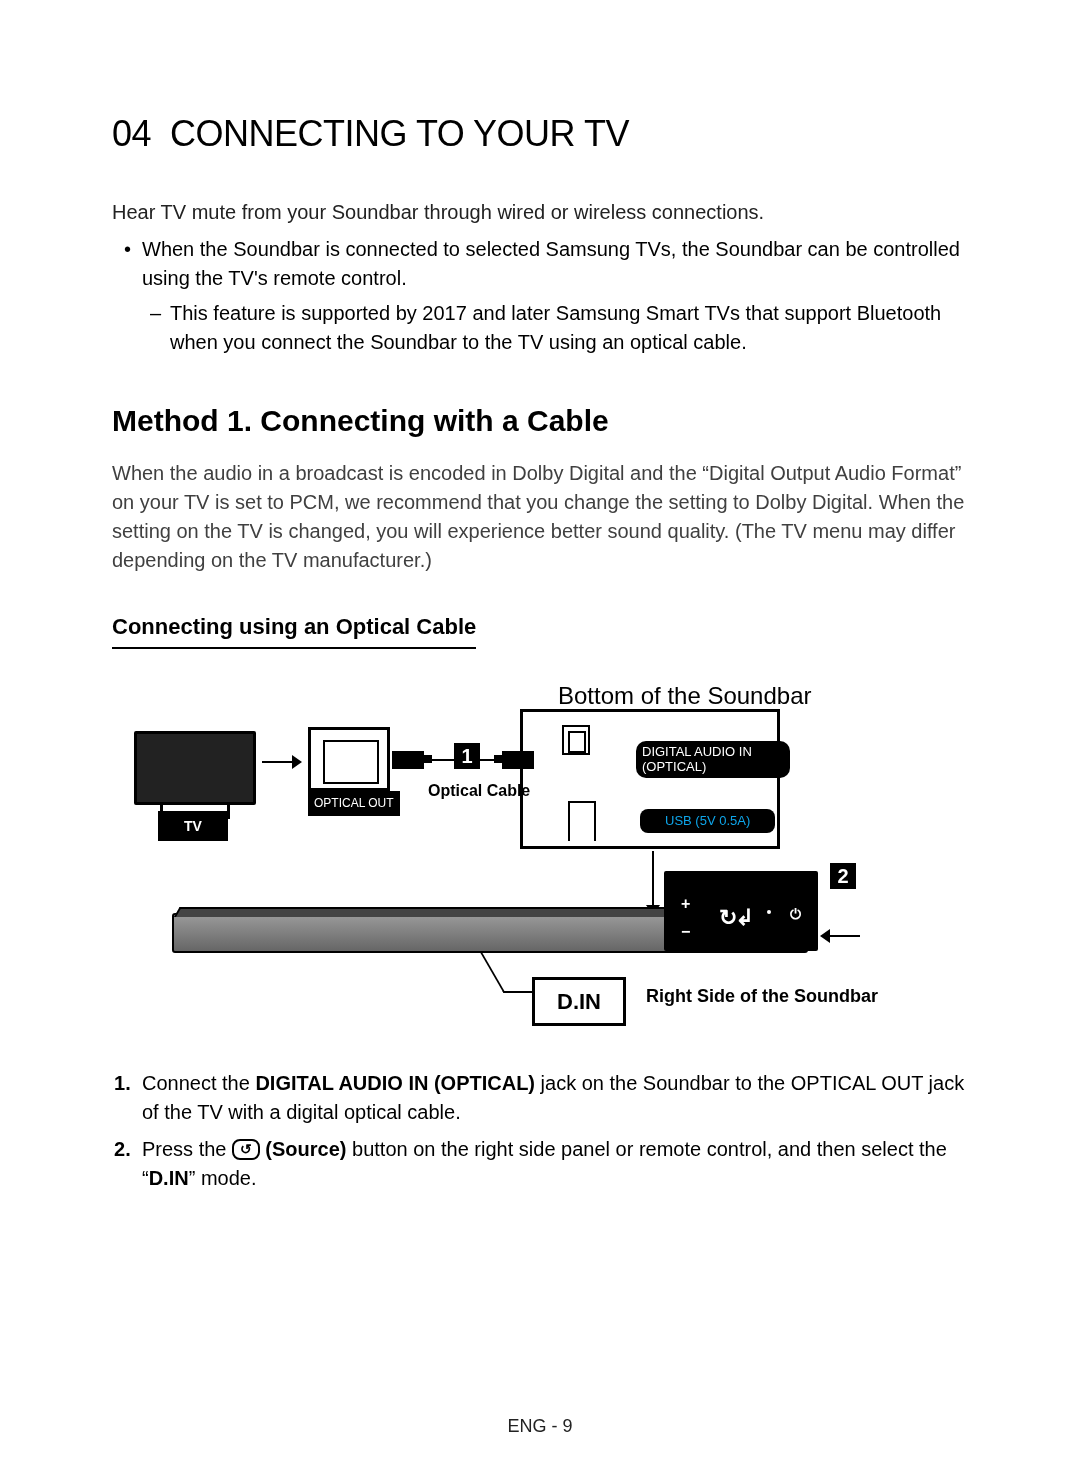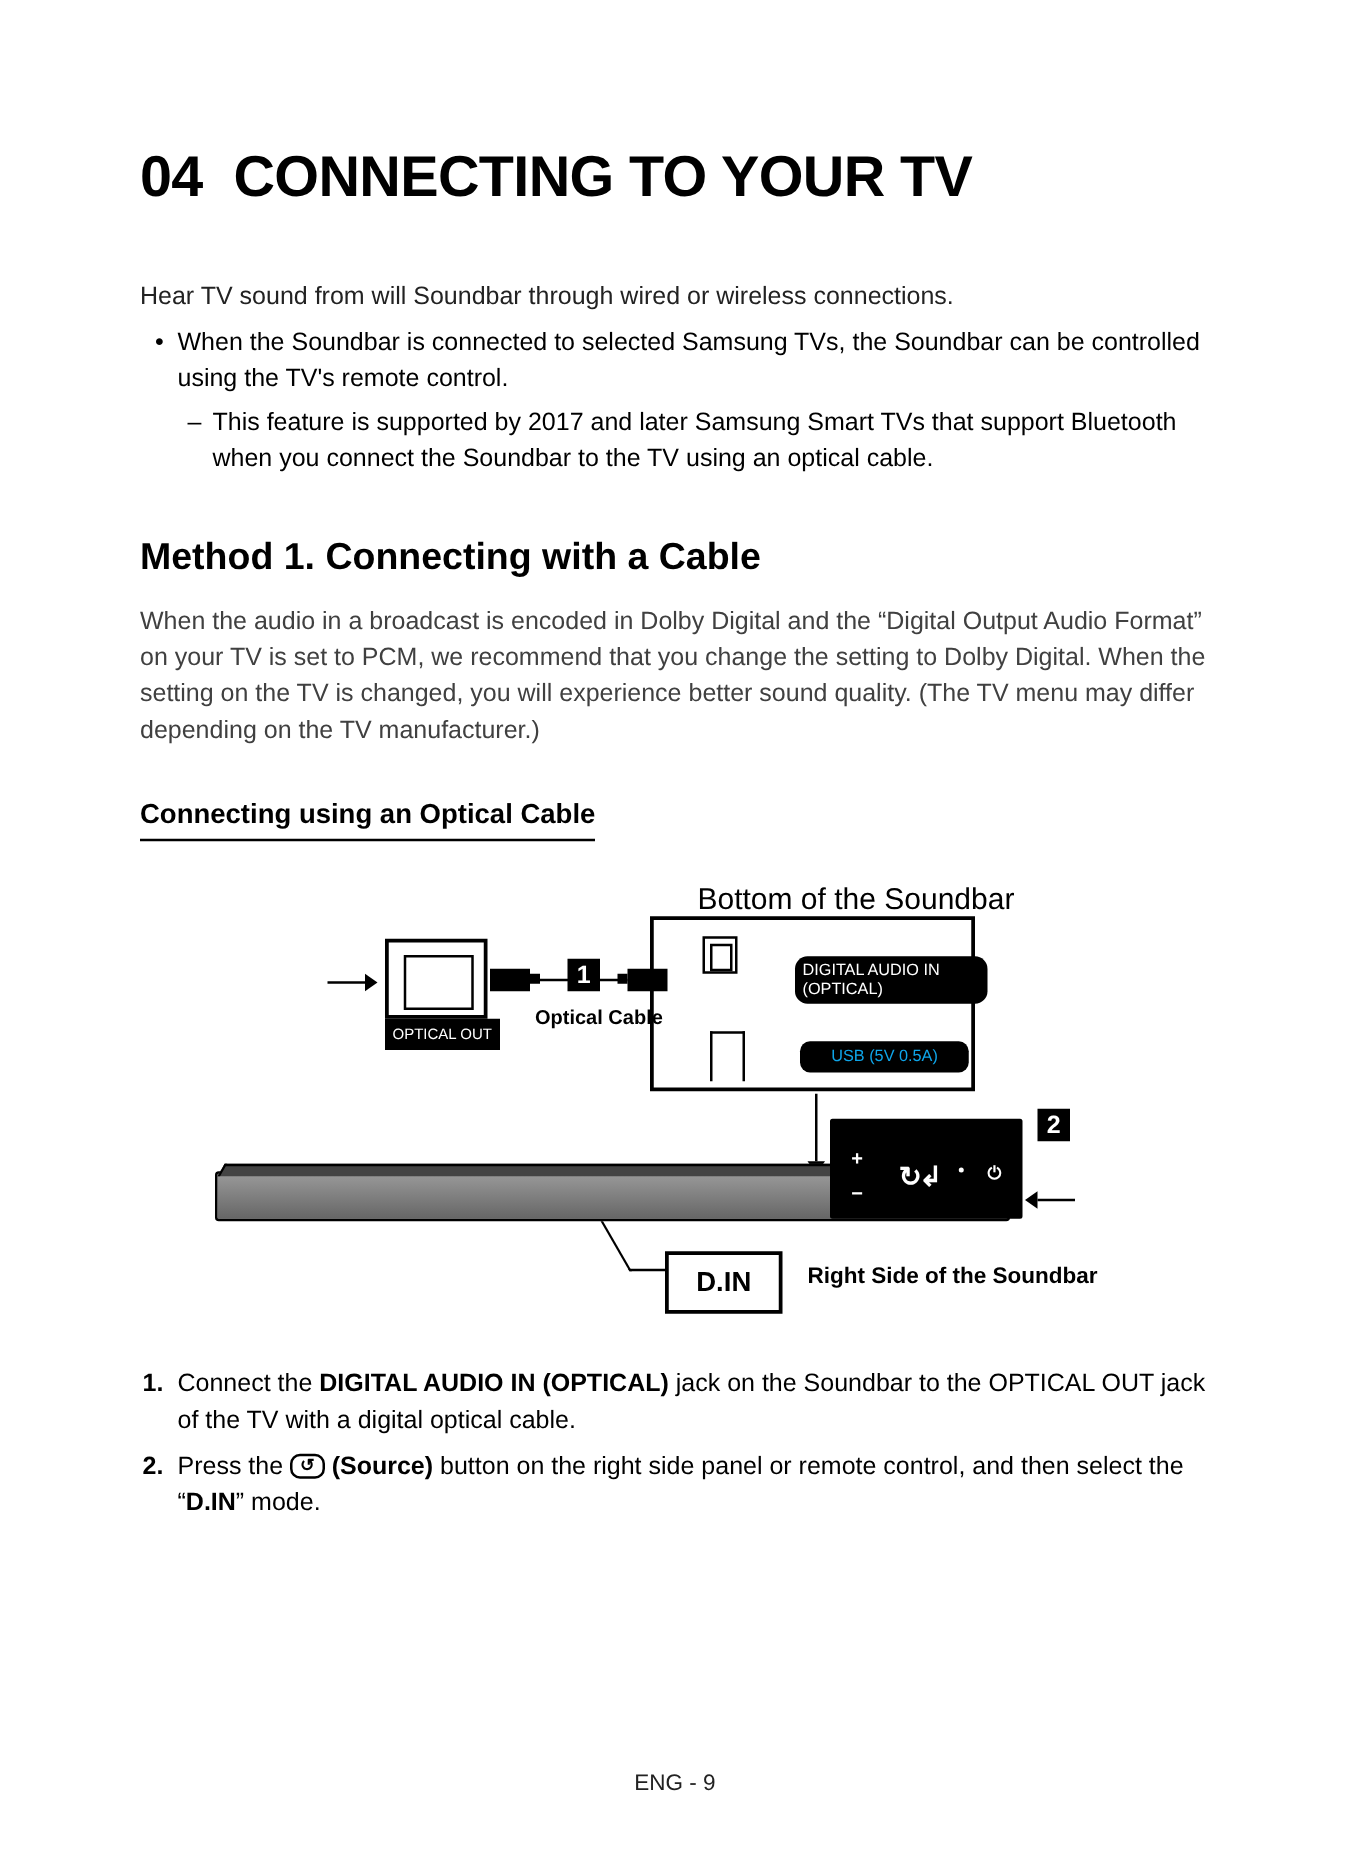--- a/index.html
+++ b/index.html
@@ -8,24 +8,24 @@
     width: 1080px;
     height: 1479px;
     background: #fff;
     color: #000;
     position: relative;
     padding: 108px 112px 0 112px;
     font-size: 20px;
     line-height: 1.45;
   }
   .chapter-title {
-    font-size: 46px;
-    font-weight: 700;
+    font-size: 36px;
+    font-weight: 400;
     letter-spacing: -0.5px;
-    margin-bottom: 48px;
+    margin-bottom: 38px;
     font-stretch: condensed;
   }
   .intro {
     margin-bottom: 8px;
     color: #222;
   }
   ul.top-bullets {
     list-style: none;
     padding-left: 30px;
   }
@@ -378,21 +378,21 @@
 </style>
 </head>
 <body>
 
 
 
 <h1 class="chapter-title">
   <span>04</span>&nbsp;&nbsp;<span>CONNECTING TO YOUR TV</span>
 </h1>
 
-<p class="intro">Hear TV sound from will Soundbar through wired or wireless connections.</p>
+<p class="intro">Hear TV mute from your Soundbar through wired or wireless connections.</p>
 
 <ul class="top-bullets">
   <li>
     <span>When the Soundbar is connected to selected Samsung TVs, the Soundbar can be controlled using the TV's remote control.</span>
     <ul class="sub-bullets">
       <li>This feature is supported by 2017 and later Samsung Smart TVs that support Bluetooth when you connect the Soundbar to the TV using an optical cable.</li>
     </ul>
   </li>
 </ul>
 
@@ -408,20 +408,25 @@
   <div class="port-optical">
       <div class="jack"></div>
     </div>
   <div class="port-label-optical">
     <span>DIGITAL AUDIO IN</span><br>
     <span>(OPTICAL)</span>
   </div>
   <div class="usb-port"></div>
   <div class="port-label-usb">USB (5V 0.5A)</div>
 
+  <div class="tv">
+    <div class="screen"></div>
+    <div class="stand"></div>
+    <div class="label">TV</div>
+  </div>
   <div class="arrow-tv"></div>
 
   <div class="optout-box"></div>
   <div class="optout-label">OPTICAL OUT</div>
 
   <div class="cable-plug-l"></div>
   <div class="cable-line"></div>
   <div class="cable-plug-r"></div>
   <div class="num-badge num1">1</div>
   <div class="cable-caption">Optical Cable</div>

